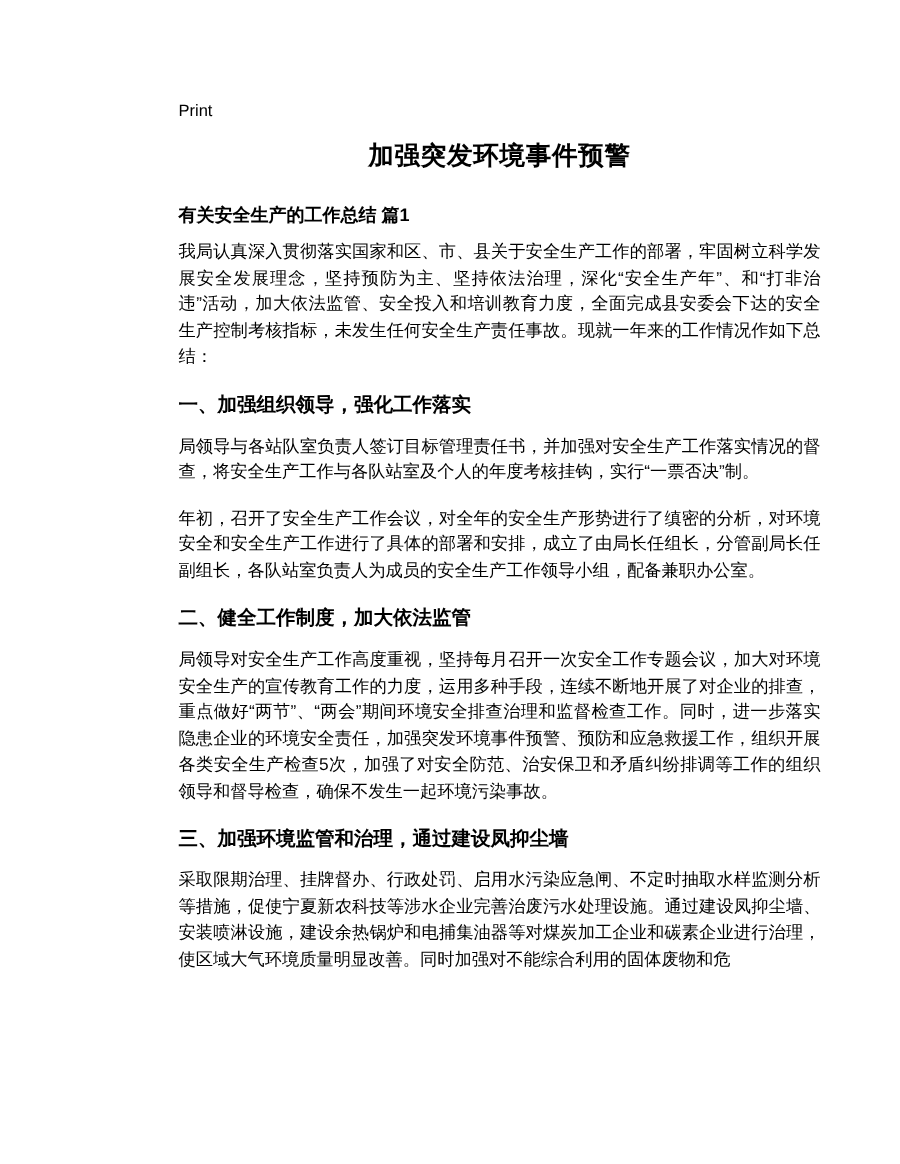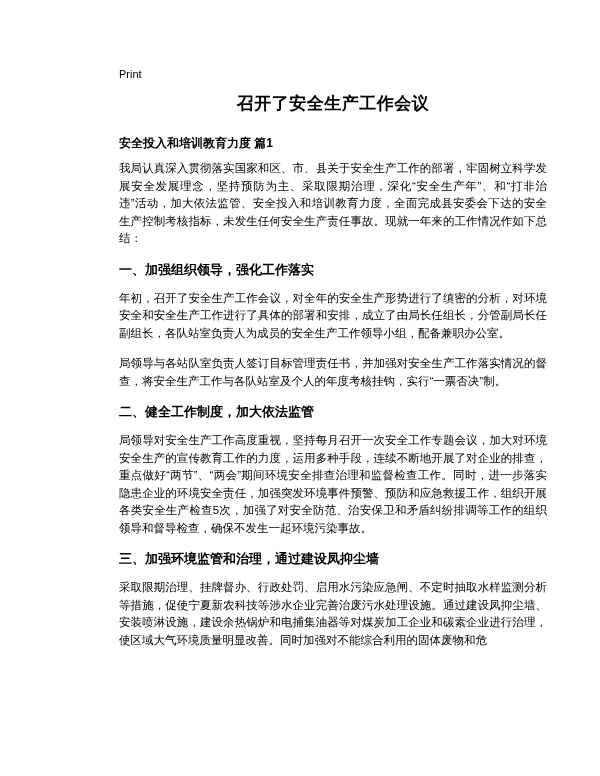--- a/index.html
+++ b/index.html
@@ -77,26 +77,26 @@
   }
 </style>
 </head>
 <body>
 
 <div class="page">
 
   <div class="print-bar">Print</div>
 
   <div class="doc">
-    <h1 class="title">召开了安全生产工作会议</h1>
-    <h2 class="sub">安全投入和培训教育力度 篇1</h2>
+    <h1 class="title">加强突发环境事件预警</h1>
+    <h2 class="sub">有关安全生产的工作总结 篇1</h2>
 
-    <p class="para">我局认真深入贯彻落实国家和区、市、县关于安全生产工作的部署，牢固树立科学发展安全发展理念，坚持预防为主、采取限期治理，深化“安全生产年”、和“打非治违”活动，加大依法监管、安全投入和培训教育力度，全面完成县安委会下达的安全生产控制考核指标，未发生任何安全生产责任事故。现就一年来的工作情况作如下总结：</p>
+    <p class="para">我局认真深入贯彻落实国家和区、市、县关于安全生产工作的部署，牢固树立科学发展安全发展理念，坚持预防为主、坚持依法治理，深化“安全生产年”、和“打非治违”活动，加大依法监管、安全投入和培训教育力度，全面完成县安委会下达的安全生产控制考核指标，未发生任何安全生产责任事故。现就一年来的工作情况作如下总结：</p>
     <h3 class="head">一、加强组织领导，强化工作落实</h3>
+    <p class="para">局领导与各站队室负责人签订目标管理责任书，并加强对安全生产工作落实情况的督查，将安全生产工作与各队站室及个人的年度考核挂钩，实行“一票否决”制。</p>
     <p class="para">年初，召开了安全生产工作会议，对全年的安全生产形势进行了缜密的分析，对环境安全和安全生产工作进行了具体的部署和安排，成立了由局长任组长，分管副局长任副组长，各队站室负责人为成员的安全生产工作领导小组，配备兼职办公室。</p>
-    <p class="para">局领导与各站队室负责人签订目标管理责任书，并加强对安全生产工作落实情况的督查，将安全生产工作与各队站室及个人的年度考核挂钩，实行“一票否决”制。</p>
     <h3 class="head">二、健全工作制度，加大依法监管</h3>
     <p class="para">局领导对安全生产工作高度重视，坚持每月召开一次安全工作专题会议，加大对环境安全生产的宣传教育工作的力度，运用多种手段，连续不断地开展了对企业的排查，重点做好“两节”、“两会”期间环境安全排查治理和监督检查工作。同时，进一步落实隐患企业的环境安全责任，加强突发环境事件预警、预防和应急救援工作，组织开展各类安全生产检查5次，加强了对安全防范、治安保卫和矛盾纠纷排调等工作的组织领导和督导检查，确保不发生一起环境污染事故。</p>
     <h3 class="head">三、加强环境监管和治理，通过建设凤抑尘墙</h3>
     <p class="para">采取限期治理、挂牌督办、行政处罚、启用水污染应急闸、不定时抽取水样监测分析等措施，促使宁夏新农科技等涉水企业完善治废污水处理设施。通过建设凤抑尘墙、安装喷淋设施，建设余热锅炉和电捕集油器等对煤炭加工企业和碳素企业进行治理，使区域大气环境质量明显改善。同时加强对不能综合利用的固体废物和危</p>
   </div>
 
 </div>
 
 </body></html>

